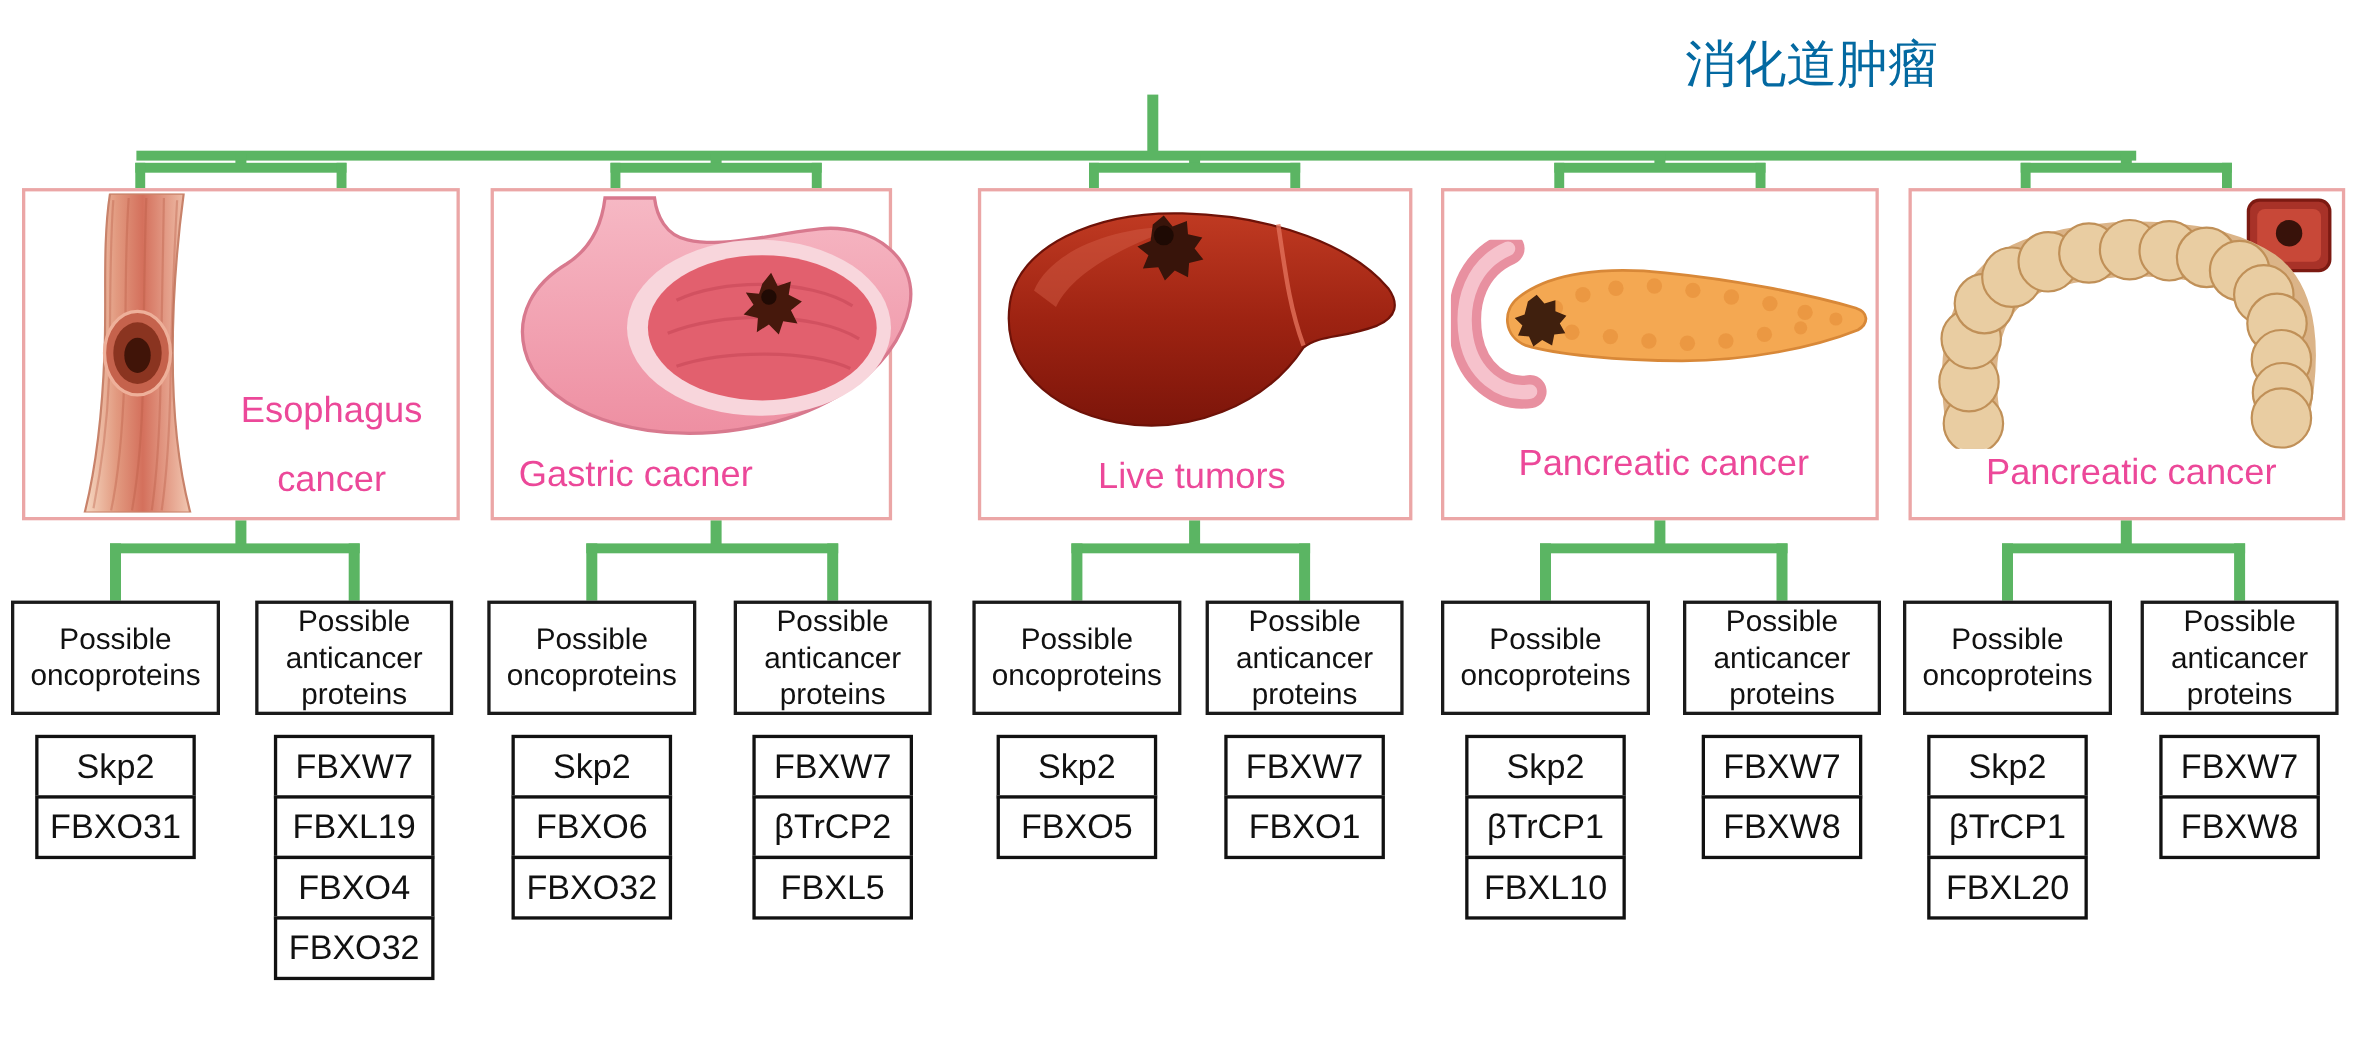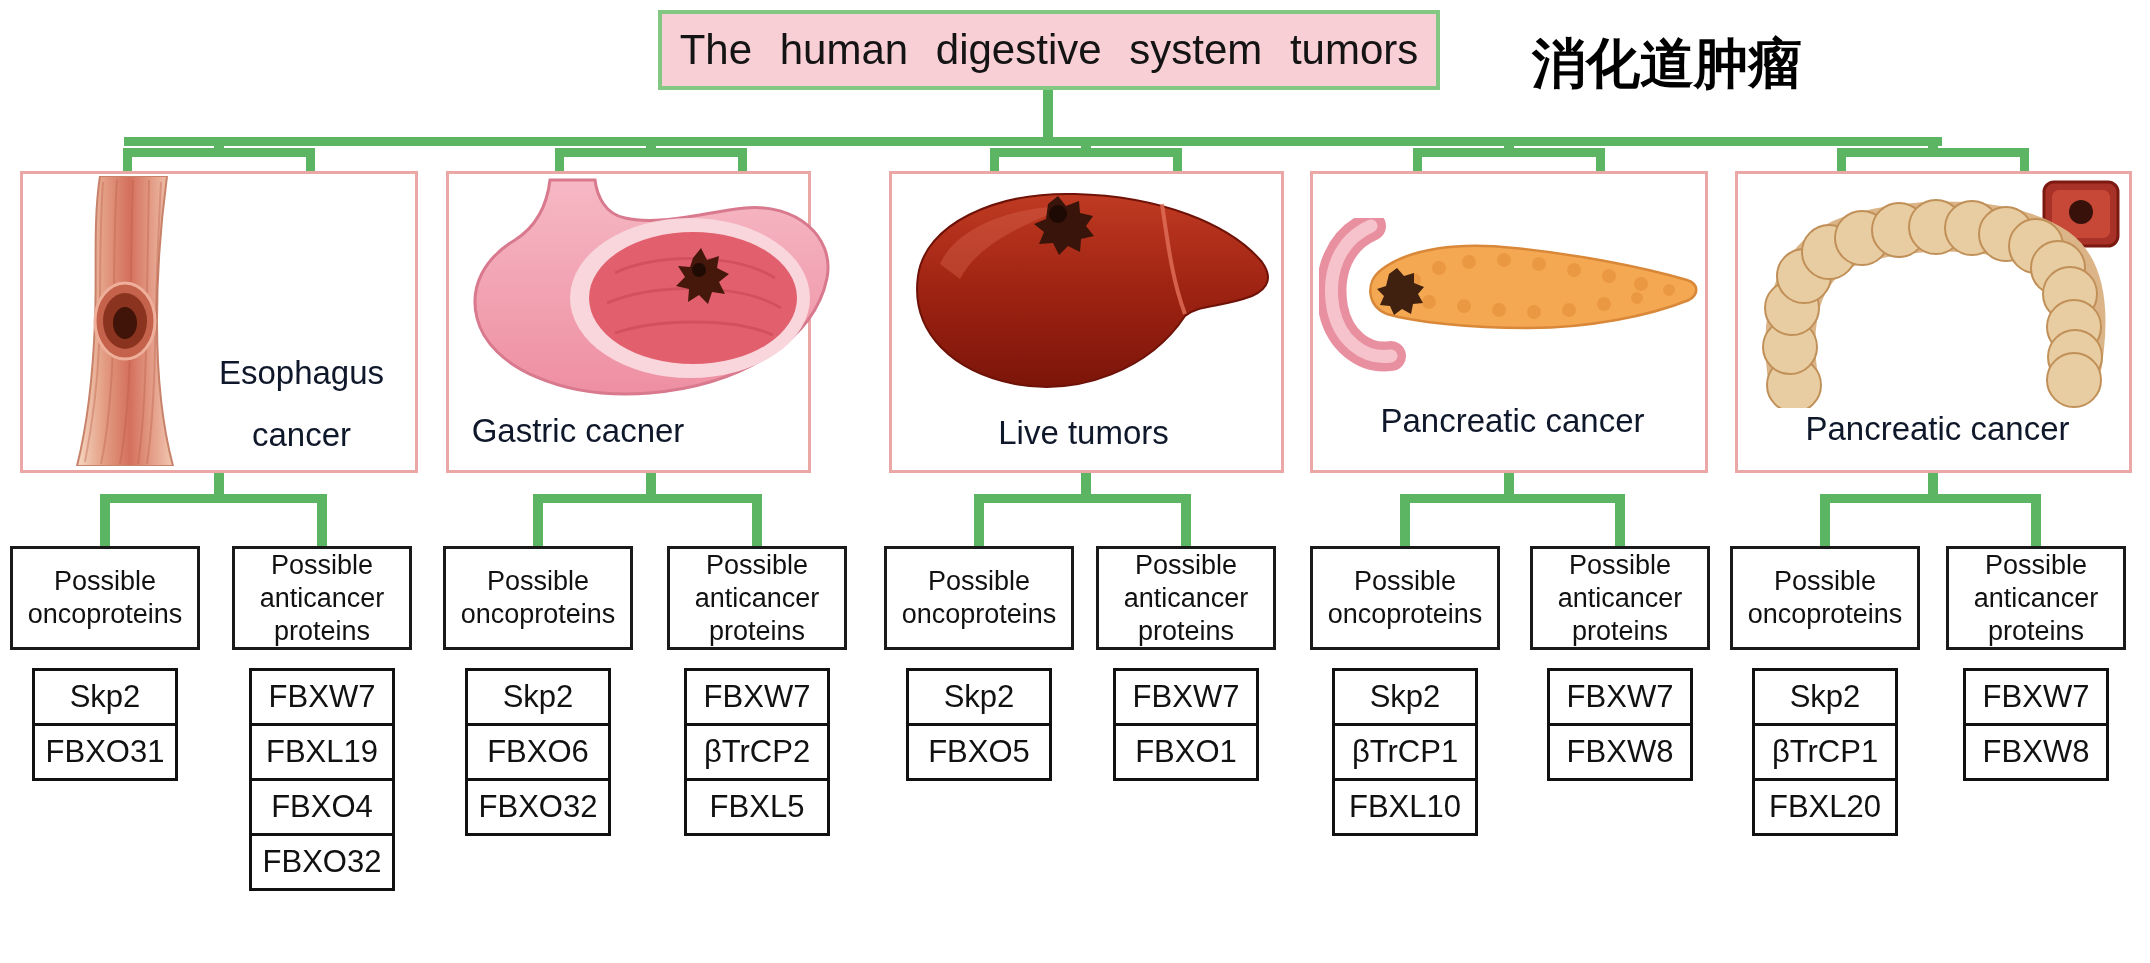--- a/index.html
+++ b/index.html
@@ -2,42 +2,39 @@
 <html><head>
 <meta charset="utf-8">
 <style>
   html,body{margin:0;padding:0;background:#fff;}
   .canvas{position:relative;width:2150px;height:963px;background:#fff;overflow:hidden;
           font-family:"Liberation Sans", sans-serif;color:#111;}
   .conn{position:absolute;background:#5bb563;z-index:1;}
   .title-box{position:absolute;left:658px;top:10px;width:782px;height:80px;background:#f9cfd6;
              border:4px solid #82c882;box-sizing:border-box;display:flex;align-items:center;justify-content:center;
              font-size:42px;word-spacing:16px;color:#141414;z-index:3;}
-  .zh{position:absolute;left:1532px;top:28px;font-size:54px;font-weight:bold;color:#000000;z-index:3;}
+  .zh{position:absolute;left:1532px;top:28px;font-size:46px;font-weight:normal;color:#0369a1;z-index:3;}
   .panel{position:absolute;top:171px;height:302px;border:3px solid #eba6a6;background:#fff;
          box-sizing:border-box;z-index:2;}
   .organ{position:absolute;}
-  .organ-label{position:absolute;font-size:33px;color:#0f172a;text-align:center;white-space:pre-line;line-height:44px;z-index:3;}
+  .organ-label{position:absolute;font-size:33px;color:#ec4899;text-align:center;white-space:pre-line;line-height:44px;z-index:3;}
   .organ-label.two-line{line-height:62px;}
   .cat-box{position:absolute;top:546px;height:104px;border:3px solid #1a1a1a;background:#fff;box-sizing:border-box;
            display:flex;align-items:center;justify-content:center;text-align:center;
            font-size:27px;line-height:33px;white-space:pre-line;z-index:3;}
   .stack{position:absolute;top:668px;width:146px;z-index:3;text-align:center;}
   .cell{height:58px;border:3px solid #111;margin-top:-3px;background:#fff;box-sizing:border-box;
         display:flex;align-items:center;justify-content:center;font-size:31px;}
   .cell:first-child{margin-top:0;}
 </style>
 </head>
 <body>
 
 <div class="canvas" id="canvas">
 
-  <div class="title-box">
-    <span>The human digestive system tumors</span>
-  </div>
   <div class="zh">消化道肿瘤</div>
 
   <div class="panel" style="left:20px;width:398px">
     <svg class="organ" style="left:22px;top:2px" width="160" height="290" viewBox="0 0 160 290">
       <defs>
         <linearGradient id="g-eso" x1="0" y1="0" x2="1" y2="0">
           <stop offset="0" stop-color="#f6d8c2"></stop>
             <stop offset="0.3" stop-color="#e29a80"></stop>
           <stop offset="0.55" stop-color="#d4705c"></stop>
             <stop offset="1" stop-color="#f2c8b2"></stop>

